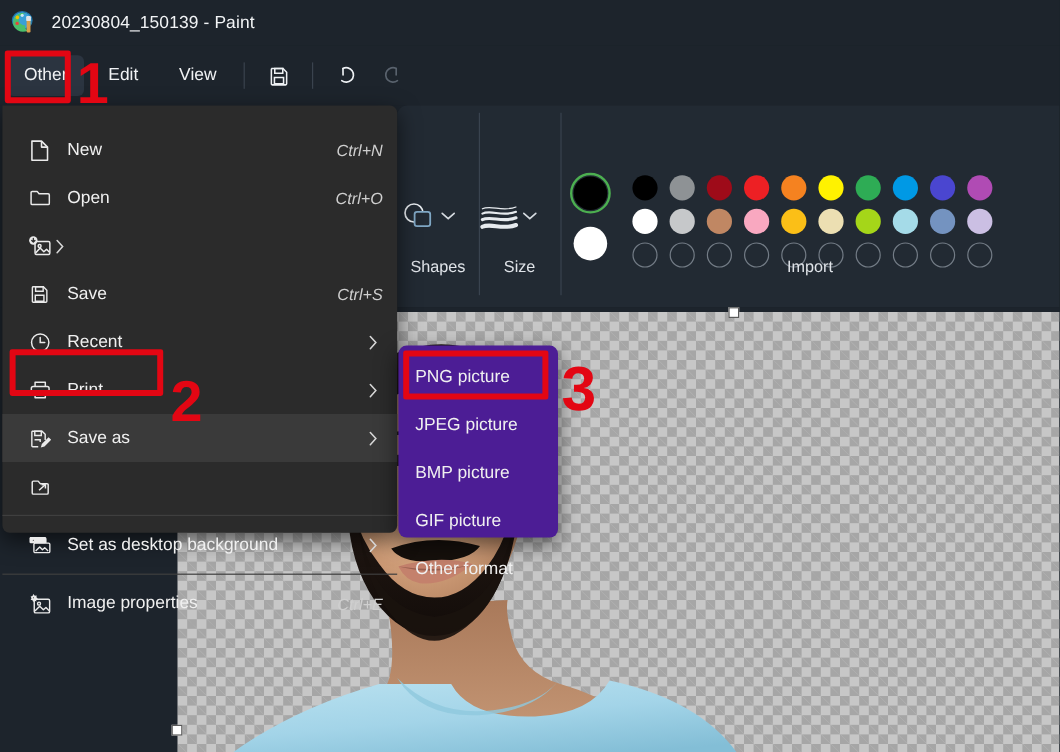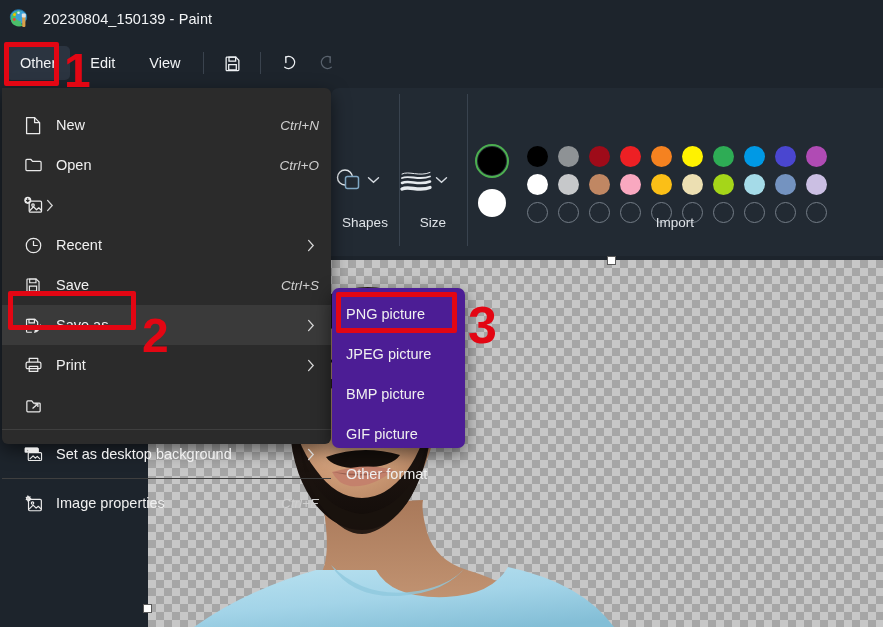--- a/index.html
+++ b/index.html
@@ -407,77 +407,77 @@
           </svg>
         </span>
         <span class="fm-arrow">
           <svg width="8" height="13" viewBox="0 0 8 13" fill="none" stroke="#d6d6d6" stroke-width="1.3" stroke-linecap="round">
             <path d="M1.6 1.4L6.2 6.5 1.6 11.6"></path>
           </svg>
         </span>
       </div>
       <div class="fm-item">
         <span class="fm-ico">
+          <svg width="18" height="18" viewBox="0 0 20 20" fill="none" stroke="#eaeaea" stroke-width="1.3">
+            <path d="M3.3 3.3h10.2l3.2 3.2v10.2a.9.9 0 0 1-.9.9H4.2a.9.9 0 0 1-.9-.9V4.2a.9.9 0 0 1 .9-.9z"></path>
+            <path d="M6.3 3.3h7v4.2h-7z"></path>
+            <path d="M6 11.2h8v5.5H6z"></path>
+          </svg>
+        </span>
+        <span class="fm-label">Save</span>
+        <span class="fm-accel">Ctrl+S</span>
+      </div>
+      <div class="fm-item">
+        <span class="fm-ico">
           <svg width="19" height="19" viewBox="0 0 20 20" fill="none" stroke="#eaeaea" stroke-width="1.3" stroke-linecap="round">
             <circle cx="10" cy="10" r="7.6"></circle>
             <path d="M10 5.6V10h4"></path>
           </svg>
         </span>
         <span class="fm-label">Recent</span>
         <span class="fm-arrow">
           <svg width="8" height="13" viewBox="0 0 8 13" fill="none" stroke="#d6d6d6" stroke-width="1.3" stroke-linecap="round">
             <path d="M1.6 1.4L6.2 6.5 1.6 11.6"></path>
           </svg>
         </span>
       </div>
       <div class="fm-item">
         <span class="fm-ico">
-          <svg width="18" height="18" viewBox="0 0 20 20" fill="none" stroke="#eaeaea" stroke-width="1.3">
-            <path d="M3.3 3.3h10.2l3.2 3.2v10.2a.9.9 0 0 1-.9.9H4.2a.9.9 0 0 1-.9-.9V4.2a.9.9 0 0 1 .9-.9z"></path>
-            <path d="M6.3 3.3h7v4.2h-7z"></path>
-            <path d="M6 11.2h8v5.5H6z"></path>
-          </svg>
-        </span>
-        <span class="fm-label">Save</span>
-        <span class="fm-accel">Ctrl+S</span>
+          <svg width="19" height="18" viewBox="0 0 20 19" fill="none" stroke="#eaeaea" stroke-width="1.3" stroke-linejoin="round">
+            <path d="M5.5 6.4V2.6h9v3.8"></path>
+            <rect x="2.2" y="6.4" width="15.6" height="7" rx="1.6"></rect>
+            <rect x="5.5" y="11" width="9" height="5.3"></rect>
+          </svg>
+        </span>
+        <span class="fm-label">Print</span>
+        <span class="fm-arrow">
+          <svg width="8" height="13" viewBox="0 0 8 13" fill="none" stroke="#d6d6d6" stroke-width="1.3" stroke-linecap="round">
+            <path d="M1.6 1.4L6.2 6.5 1.6 11.6"></path>
+          </svg>
+        </span>
       </div>
       <div class="fm-item hl">
         <span class="fm-ico">
           <svg width="19" height="19" viewBox="0 0 21 20" fill="none" stroke="#eaeaea" stroke-width="1.3">
             <path d="M2.8 3.2h9.4l2.9 2.9v5.2"></path>
             <path d="M2.8 3.2v13.5a.8.8 0 0 0 .8.8h5.1"></path>
             <path d="M5.5 3.2h6v3.9h-6z"></path>
             <path d="M5.3 11h5.2v2.2"></path>
             <path d="M18.2 9.6l1.5 1.5-5.6 5.6-2.1.6.6-2.1z" fill="#eaeaea"></path>
           </svg>
         </span>
         <span class="fm-label">Save as</span>
         <span class="fm-arrow">
           <svg width="8" height="13" viewBox="0 0 8 13" fill="none" stroke="#d6d6d6" stroke-width="1.3" stroke-linecap="round">
             <path d="M1.6 1.4L6.2 6.5 1.6 11.6"></path>
           </svg>
         </span>
       </div>
       <div class="fm-item">
         <span class="fm-ico">
-          <svg width="19" height="18" viewBox="0 0 20 19" fill="none" stroke="#eaeaea" stroke-width="1.3" stroke-linejoin="round">
-            <path d="M5.5 6.4V2.6h9v3.8"></path>
-            <rect x="2.2" y="6.4" width="15.6" height="7" rx="1.6"></rect>
-            <rect x="5.5" y="11" width="9" height="5.3"></rect>
-          </svg>
-        </span>
-        <span class="fm-label">Print</span>
-        <span class="fm-arrow">
-          <svg width="8" height="13" viewBox="0 0 8 13" fill="none" stroke="#d6d6d6" stroke-width="1.3" stroke-linecap="round">
-            <path d="M1.6 1.4L6.2 6.5 1.6 11.6"></path>
-          </svg>
-        </span>
-      </div>
-      <div class="fm-item">
-        <span class="fm-ico">
           <svg width="19" height="19" viewBox="0 0 20 20" fill="none" stroke="#eaeaea" stroke-width="1.3" stroke-linejoin="round">
             <path d="M3 6.2a1 1 0 0 1 1-1h4.2L10 7.4h6a1 1 0 0 1 1 1v7.2a1 1 0 0 1-1 1H4a1 1 0 0 1-1-1z"></path>
             <path d="M9 13.2l5.4-4.8"></path>
             <path d="M11.2 8.4h3.4v3.3"></path>
           </svg>
         </span>
       </div>
       <div class="fm-sep"></div>
       <div class="fm-item">
         <span class="fm-ico">

